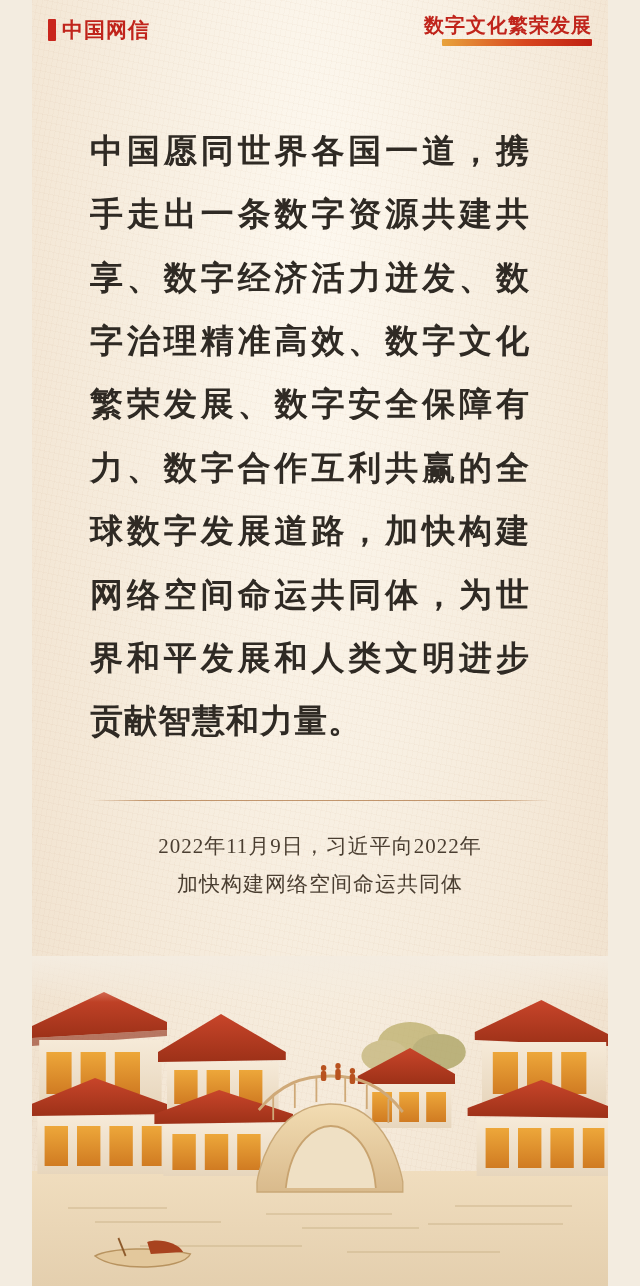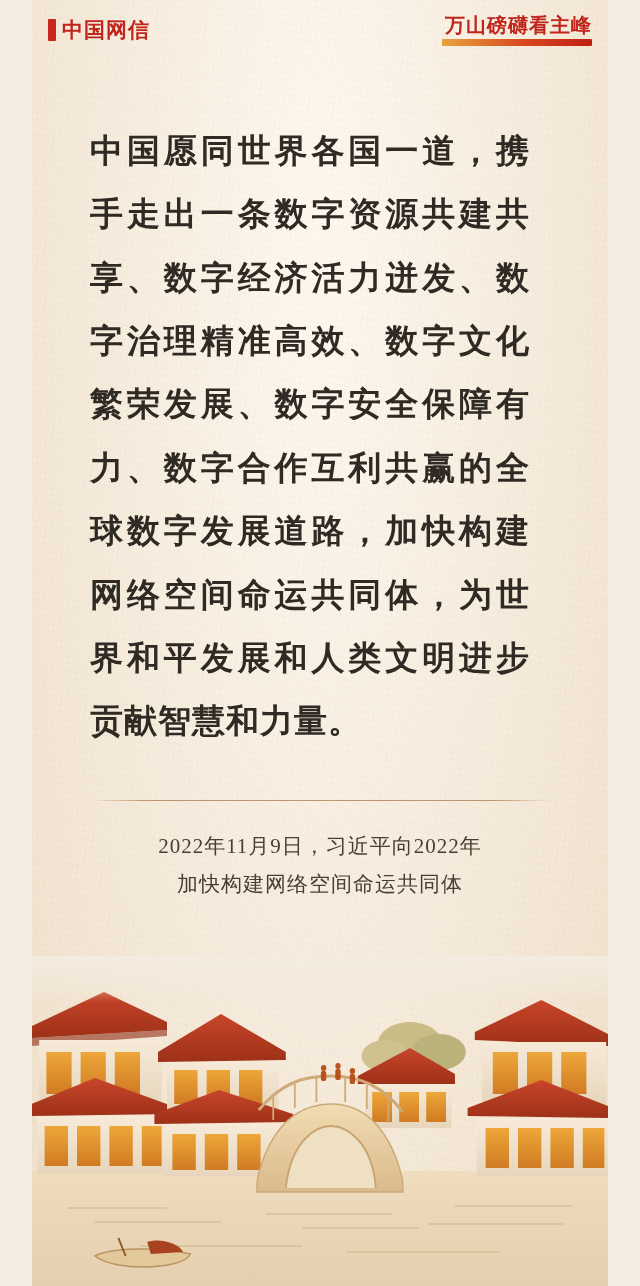--- a/index.html
+++ b/index.html
@@ -151,21 +151,21 @@
 
 <div class="poster">
   <div class="paper-texture"></div>
 
   <div class="header">
     <div class="brand-left">
       <div class="brand-mark"></div>
       <div class="brand-text">中国网信</div>
     </div>
     <div class="brand-right">
-      <div class="campaign-text">万山磅礴看主峰</div>
+      <div class="campaign-text">数字文化繁荣发展</div>
       <div class="campaign-underline"></div>
     </div>
   </div>
 
 
   <div class="quote">中国愿同世界各国一道，携手走出一条数字资源共建共享、数字经济活力迸发、数字治理精准高效、数字文化繁荣发展、数字安全保障有力、数字合作互利共赢的全球数字发展道路，加快构建网络空间命运共同体，为世界和平发展和人类文明进步贡献智慧和力量。</div>
 
   <div class="divider"></div>
 
   <div class="source">

